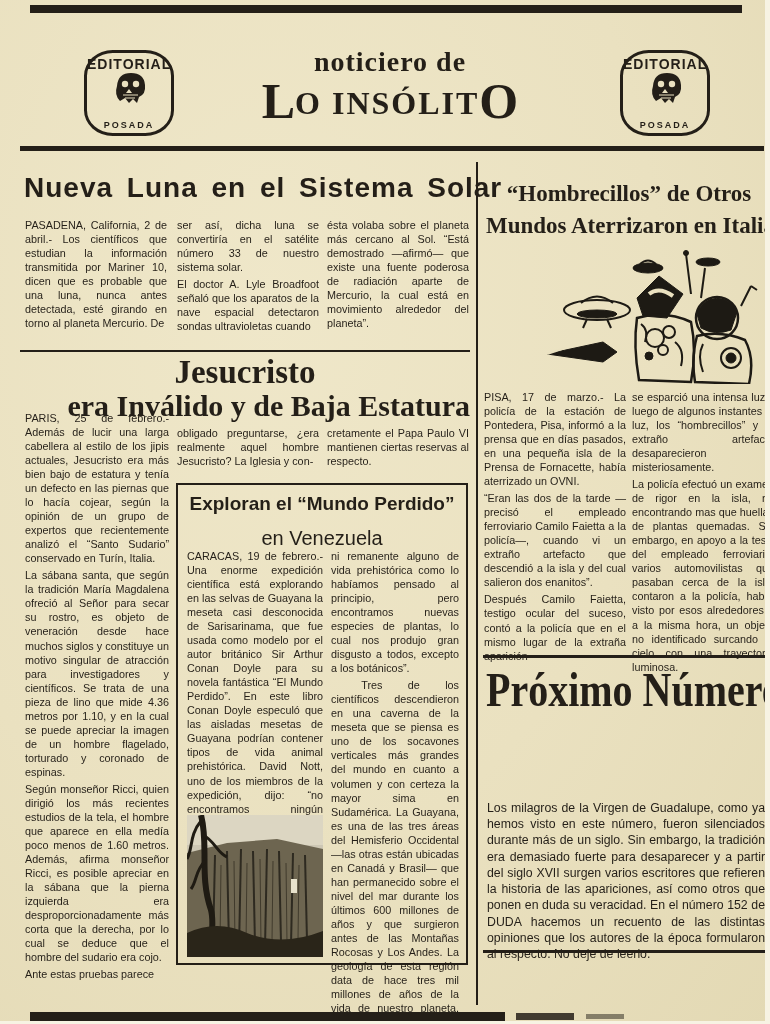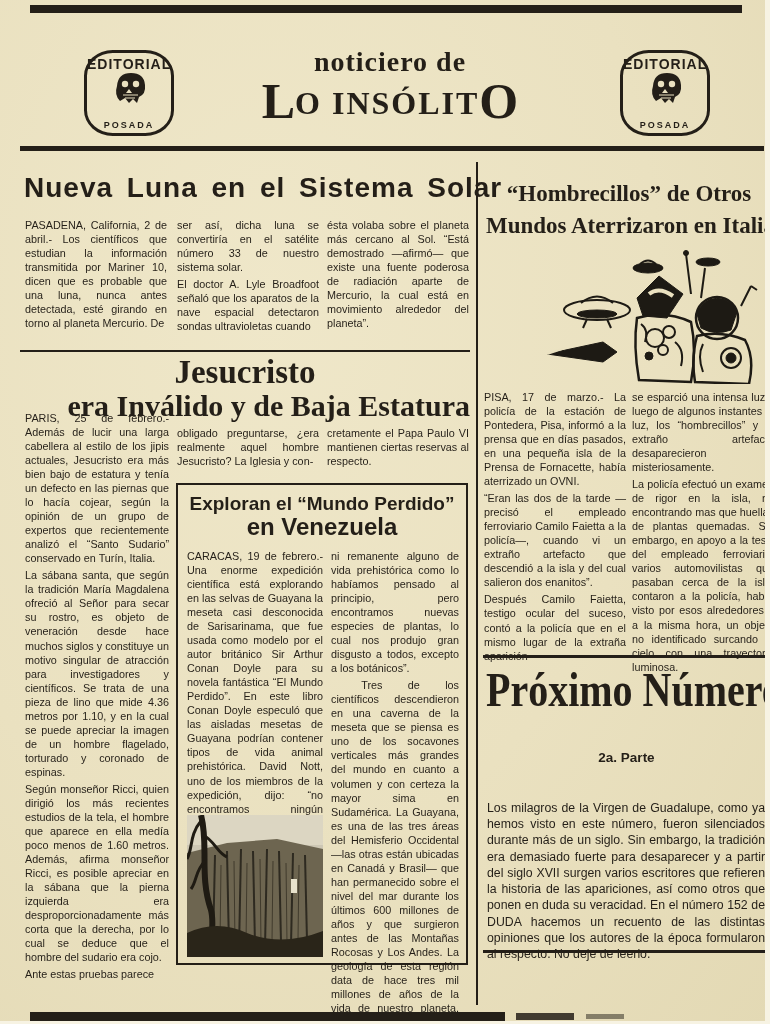--- a/index.html
+++ b/index.html
@@ -51,21 +51,21 @@
          font-family:"Liberation Serif", serif;font-weight:bold;font-size:33px;}
   .jc-h2{left:20px;top:389px;width:450px;text-align:right;
          font-family:"Liberation Serif", serif;font-weight:bold;font-size:30px;white-space:nowrap;}
   .jc-c1{left:25px;top:411px;width:144px;}
   .jc-c2{left:177px;top:426px;width:142px;height:54px;overflow:hidden;}
   .jc-c3{left:327px;top:426px;width:142px;height:54px;overflow:hidden;}
 
   
   .vz-box{left:176px;top:483px;width:292px;height:482px;border:2px solid #241f18;box-sizing:border-box;}
   .vz-h{position:absolute;left:0;top:8px;width:100%;text-align:center;font-weight:bold;font-size:19px;line-height:1.2;}
-  .vz-h2{position:absolute;left:0;top:28px;width:100%;text-align:center;font-weight:bold;font-size:24px;}
+  .vz-h2{position:absolute;left:0;top:42px;width:100%;text-align:center;font-weight:normal;font-size:20px;}
   .vz-c1{position:absolute;left:9px;top:64px;width:136px;}
   .vz-c2{position:absolute;left:153px;top:64px;width:128px;}
   .vz-c2 p:nth-child(2){text-indent:2.8em;}
   .vz-photo{position:absolute;left:9px;top:330px;width:136px;height:142px;background:#c7c1ae;overflow:hidden;}
 
   
   .v-divider{left:476px;top:162px;width:2px;height:843px;}
   .hb-h{left:486px;top:178px;width:286px;text-align:center;
         font-family:"Liberation Serif", serif;font-weight:bold;font-size:23px;line-height:1.4;white-space:nowrap;}
   .aliens{left:545px;top:246px;width:222px;height:138px;}
@@ -247,21 +247,20 @@
       <p>Después Camilo Faietta, testigo ocular del suceso, contó a la policía que en el mismo lugar de la extraña aparición</p>
     </div>
   <div class="abs bodycol hb-c2">
       <p>se esparció una intensa luz y luego de algunos instantes la luz, los “hombrecillos” y el extraño artefacto desaparecieron misteriosamente.</p>
       <p>La policía efectuó un examen de rigor en la isla, no encontrando mas que huellas de plantas quemadas. Sin embargo, en apoyo a la tesis del empleado ferroviario, varios automovilistas que pasaban cerca de la isla, contaron a la policía, haber visto por esos alrededores y a la misma hora, un objeto no identificado surcando el cielo con una trayectoria luminosa.</p>
     </div>
   <div class="abs ink rule3 hb-rule"></div>
 
   <div class="abs pn-h">Próximo Número</div>
   <div class="abs pn-sub">
-    <div>2a. Parte</div>
   </div>
   <div class="abs pn-body">Los milagros de la Virgen de Guadalupe, como ya hemos visto en este número, fueron silenciados durante más de un siglo. Sin embargo, la tradición era demasiado fuerte para desaparecer y a partir del siglo XVII surgen varios escritores que refieren la historia de las apariciones, así como otros que ponen en duda su veracidad. En el número 152 de DUDA hacemos un recuento de las distintas opiniones que los autores de la época formularon al respecto. No deje de leerlo.</div>
   <div class="abs ink rule3 pn-rule"></div>
 
   <div class="abs ink bottom-bar"></div>
   <div class="abs ink bottom-bar2"></div>
   <div class="abs ink bottom-bar3"></div>
   <div class="abs right-edge"></div>
   <div class="abs bottom-edge"></div>
 

